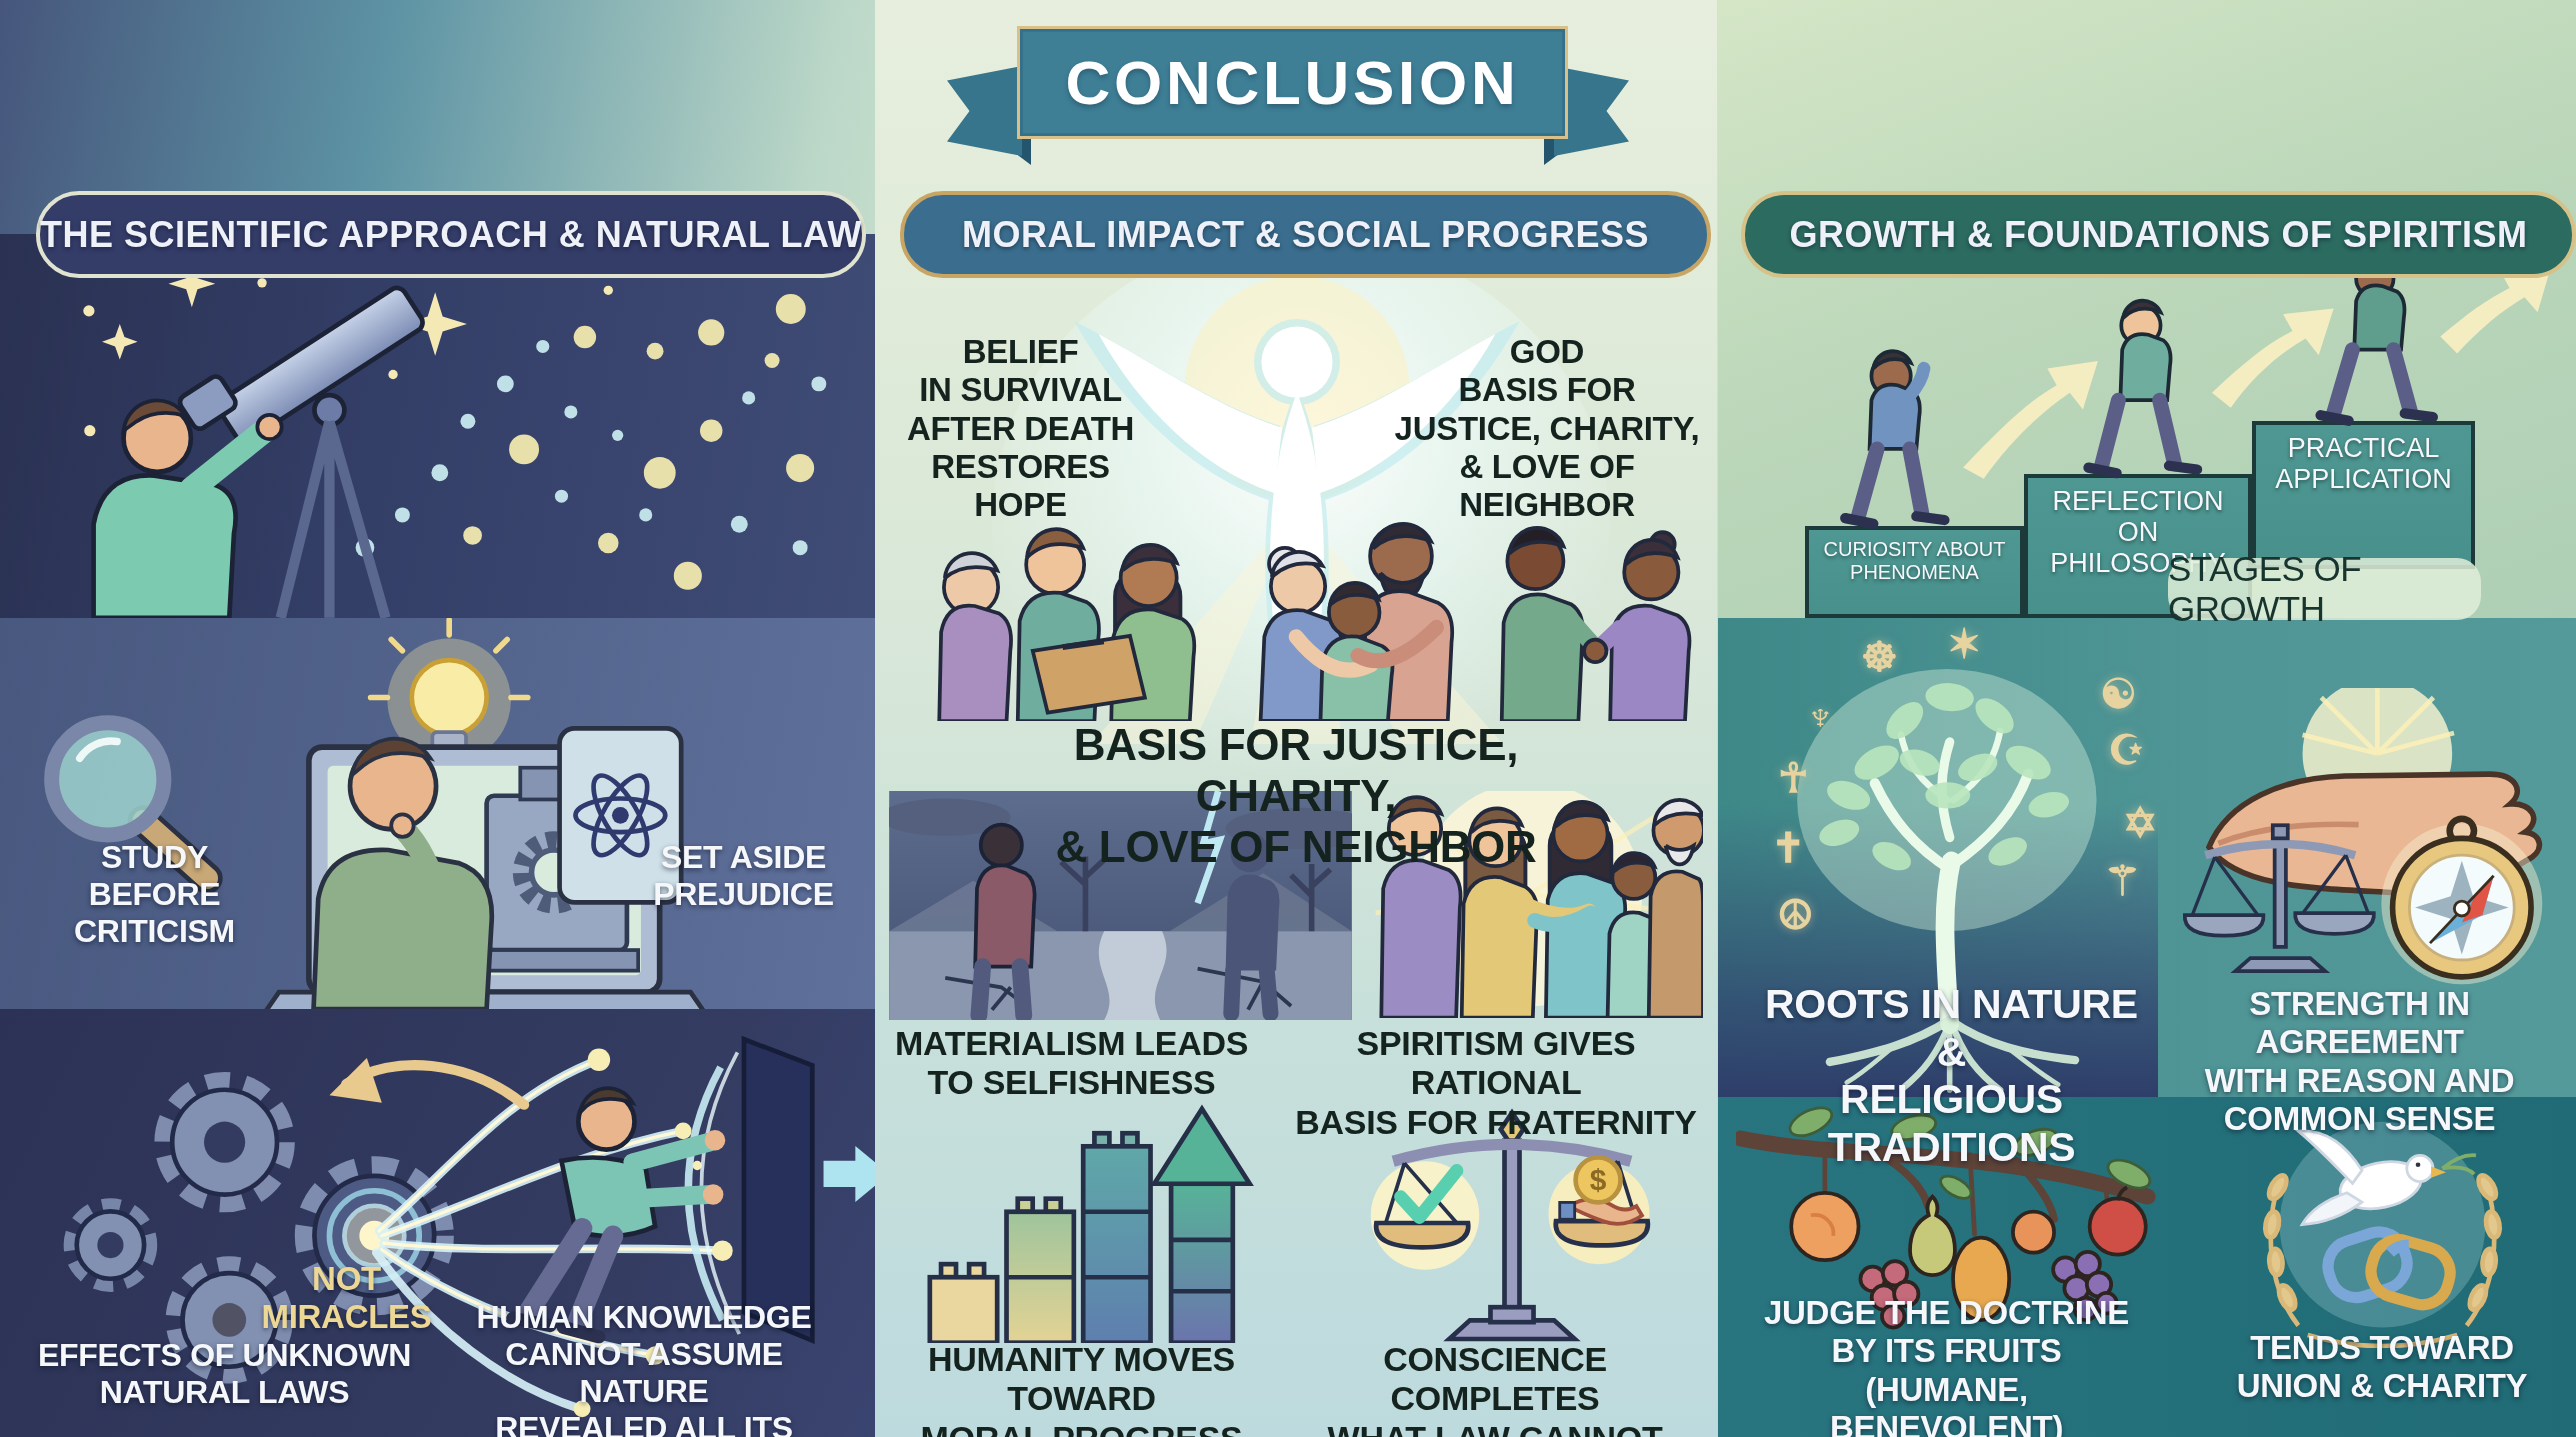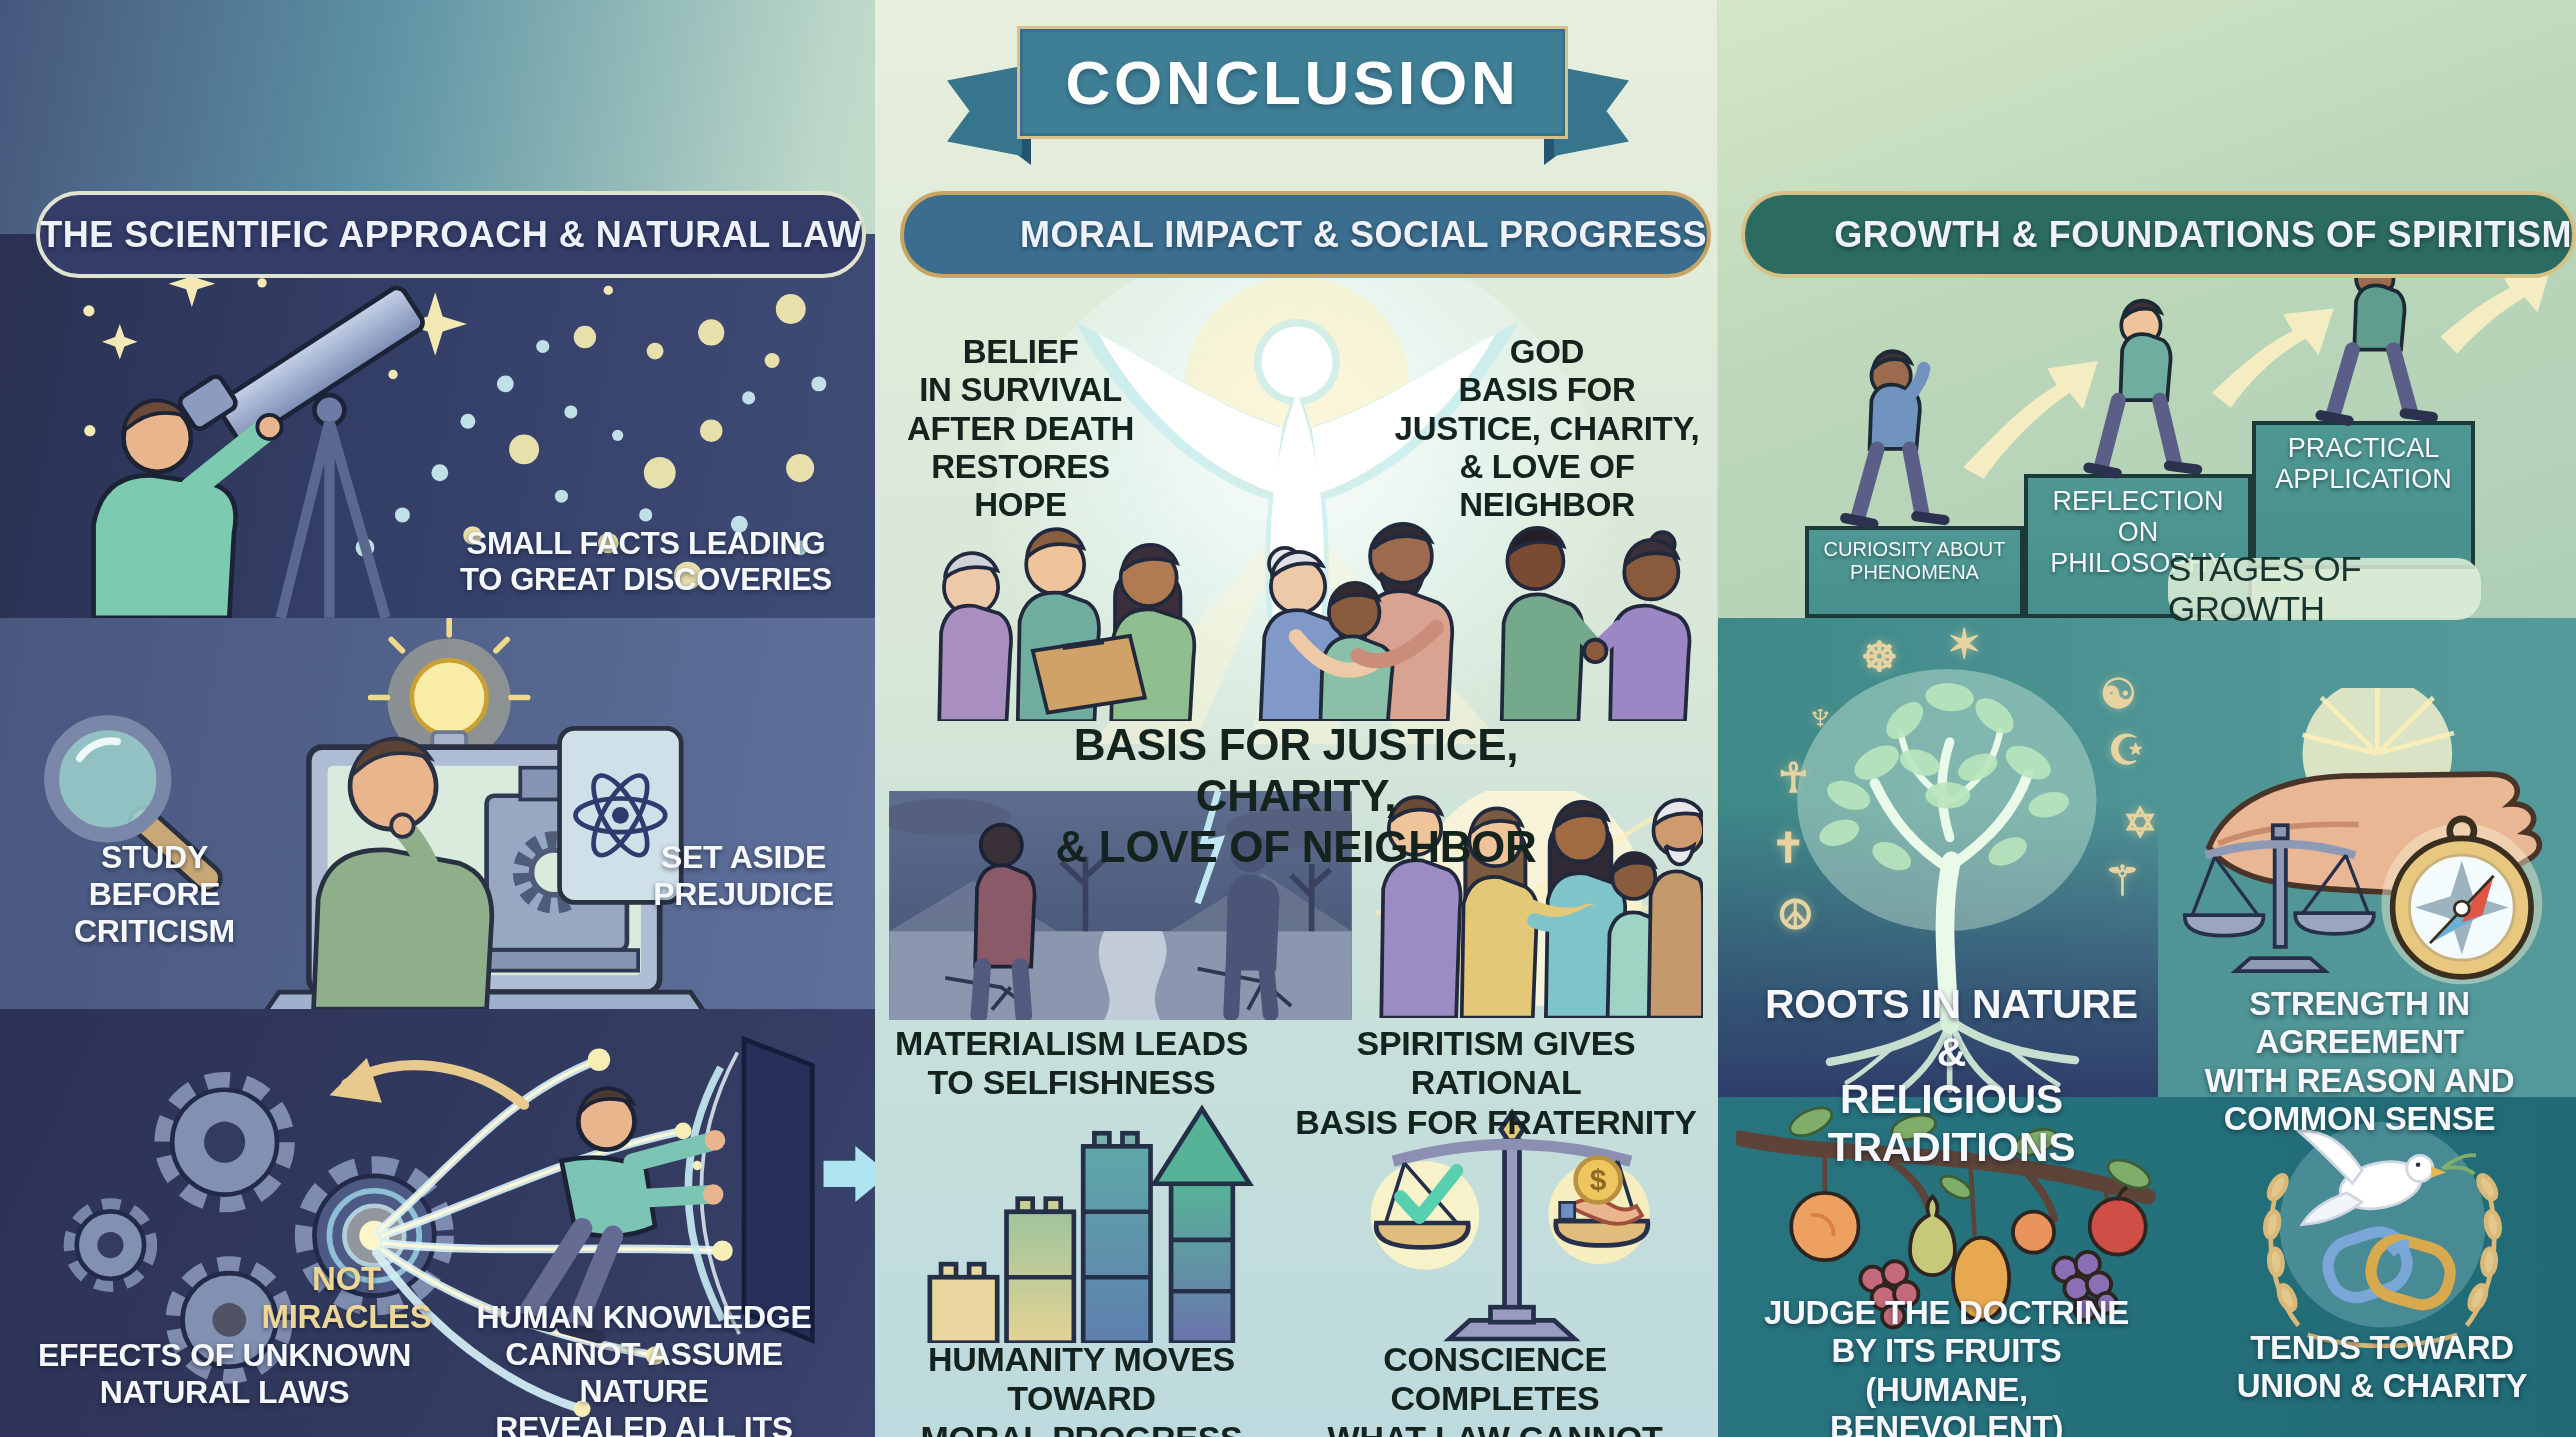--- a/index.html
+++ b/index.html
@@ -31,21 +31,21 @@
   .banner-main{left:1017px;top:26px;width:545px;height:107px;background:#3e7f96;
     border:3.7px solid #d9c089;box-shadow:0 0 0 2.8px #35708a inset;display:flex;align-items:center;justify-content:center;z-index:6;}
   .banner-title{color:#ffffff;font-size:62px;font-weight:bold;letter-spacing:3.7px;text-shadow:0 2.8px 5.6px rgba(20,40,60,.35);}
   .tail{width:75px;height:90px;background:#37758c;z-index:5;}
   .tail.left{left:947px;top:66px;clip-path:polygon(100% 0,0 16%,30% 50%,0 84%,100% 100%);}
   .tail.right{left:1554px;top:66px;clip-path:polygon(0 0,100% 16%,70% 50%,100% 84%,0 100%);}
   .fold{width:43px;height:32px;background:#23556e;z-index:4;}
   .fold.left{left:988px;top:133px;clip-path:polygon(0 0,100% 0,100% 100%);}
   .fold.right{left:1544px;top:133px;clip-path:polygon(0 0,100% 0,0 100%);}
   
-  .pill{height:79px;border-radius:43px;border:4.7px solid #dfe3cf;display:flex;align-items:center;justify-content:flex-end;
+  .pill{height:79px;border-radius:43px;border:4.7px solid #dfe3cf;display:flex;align-items:center;justify-content:center;
     font-weight:bold;font-size:36px;color:#eef2f8;text-shadow:0 1.9px 4.7px rgba(10,20,40,.5);letter-spacing:0.5px;z-index:5;}
   .pill.science{left:36px;top:191px;width:822px;background:#343c68;}
   .pill.moral{left:900px;top:191px;width:803px;background:#3b6e8e;border-color:#c9a564;}
   .pill.growth{left:1741px;top:191px;width:827px;background:#2c6b60;border-color:#d6c289;}
   
   .cap{position:absolute;font-weight:bold;text-align:center;white-space:pre-line;line-height:1.16;letter-spacing:-0.3px;}
   .cap.light{color:#f5f7fa;text-shadow:0 1.9px 5.6px rgba(8,18,36,.55);}
   .cap.dark{color:#15231f;}
   .cap.gold{color:#ecd794;text-shadow:0 1.9px 4.7px rgba(8,18,36,.5);}
   
@@ -672,22 +672,20 @@
       <path d="M214 70 q20 -16 36 -14 M214 70 q24 -4 34 6" stroke="#7fae6a" stroke-width="4" fill="none"></path>
       <circle cx="188" cy="66" r="2.5" fill="#334"></circle>
     </g>
     <g fill="none" stroke-width="12">
       <rect x="92" y="142" width="84" height="62" rx="28" stroke="#7ba6d8" transform="rotate(-18 134 173)"></rect>
       <rect x="138" y="150" width="84" height="62" rx="28" stroke="#d9a94e" transform="rotate(16 180 181)"></rect>
       <path d="M158 160 a28 28 0 0 1 20 -8" stroke="#7ba6d8"></path>
     </g>
   </svg>
 
-  <div class="cap light" style="left:459px;top:526px;width:374px;font-size:31px">SMALL FACTS LEADING
-TO GREAT DISCOVERIES</div>
   <div class="cap light" style="left:33px;top:839px;width:243px;font-size:32px">STUDY BEFORE
 CRITICISM</div>
   <div class="cap light" style="left:622px;top:839px;width:243px;font-size:32px">SET ASIDE
 PREJUDICE</div>
   <div class="cap gold" style="left:225px;top:1260px;width:243px;font-size:33px">NOT MIRACLES</div>
   <div class="cap light" style="left:28px;top:1337px;width:393px;font-size:32px">EFFECTS OF UNKNOWN
 NATURAL LAWS</div>
   <div class="cap light" style="left:438px;top:1299px;width:412px;font-size:32px">HUMAN KNOWLEDGE
 CANNOT ASSUME NATURE
 REVEALED ALL ITS POWERS</div>

